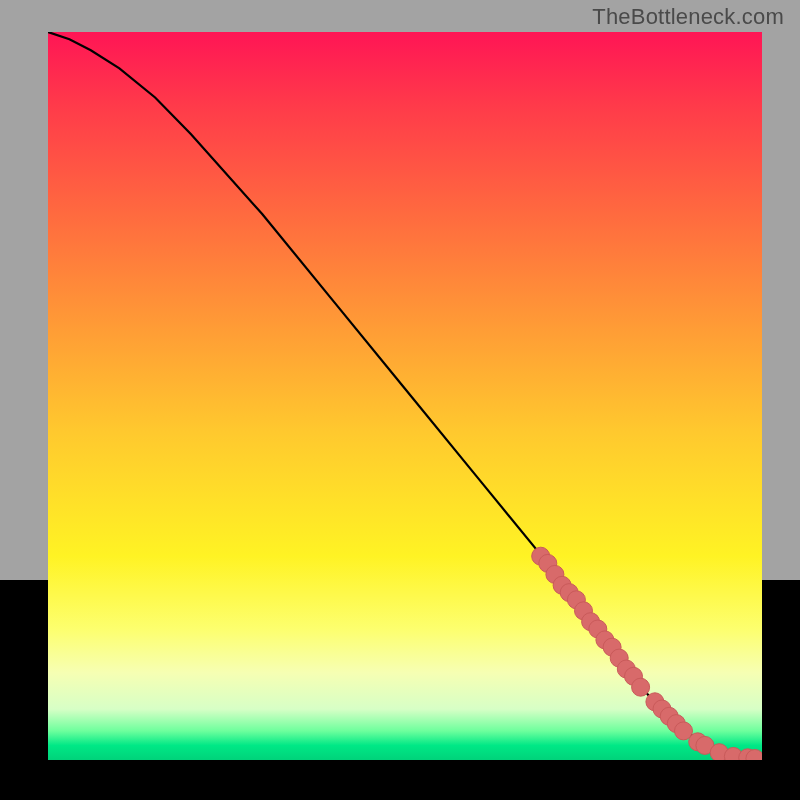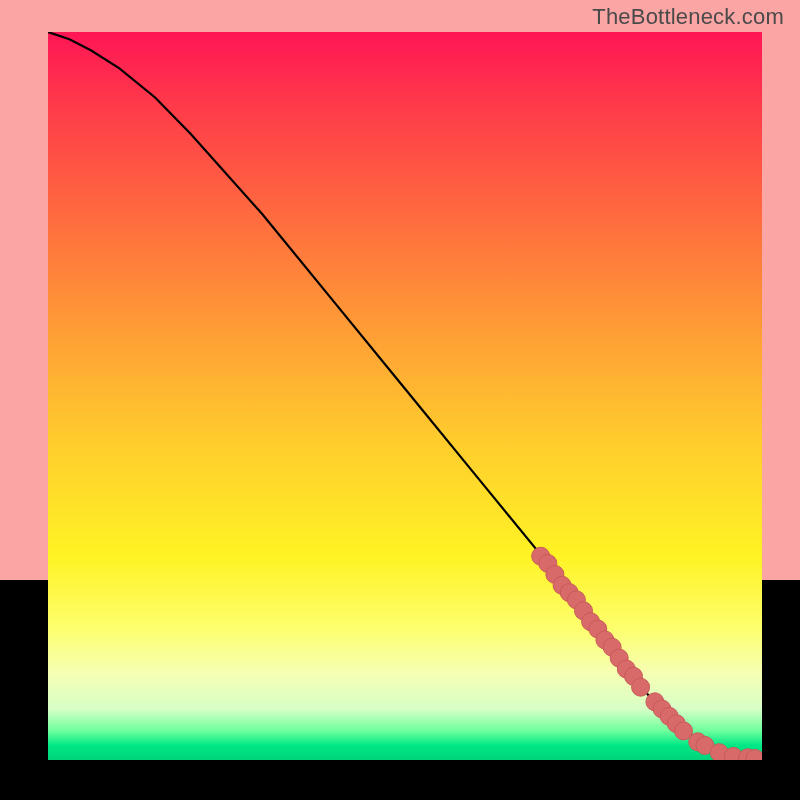--- a/index.html
+++ b/index.html
@@ -10,21 +10,21 @@
     background: #000;
     font-family: Arial, Helvetica, sans-serif;
     overflow: hidden;
   }
   .frame {
     position: absolute;
     left: 0;
     top: 0;
     width: 800px;
     height: 580px;
-    background: #fca5a5;
+    background: #a3a3a3;
   }
   .watermark {
     position: absolute;
     top: 4px;
     right: 16px;
     color: #4a4a4a;
     font-size: 22px;
     font-weight: 500;
     letter-spacing: 0.2px;
   }

